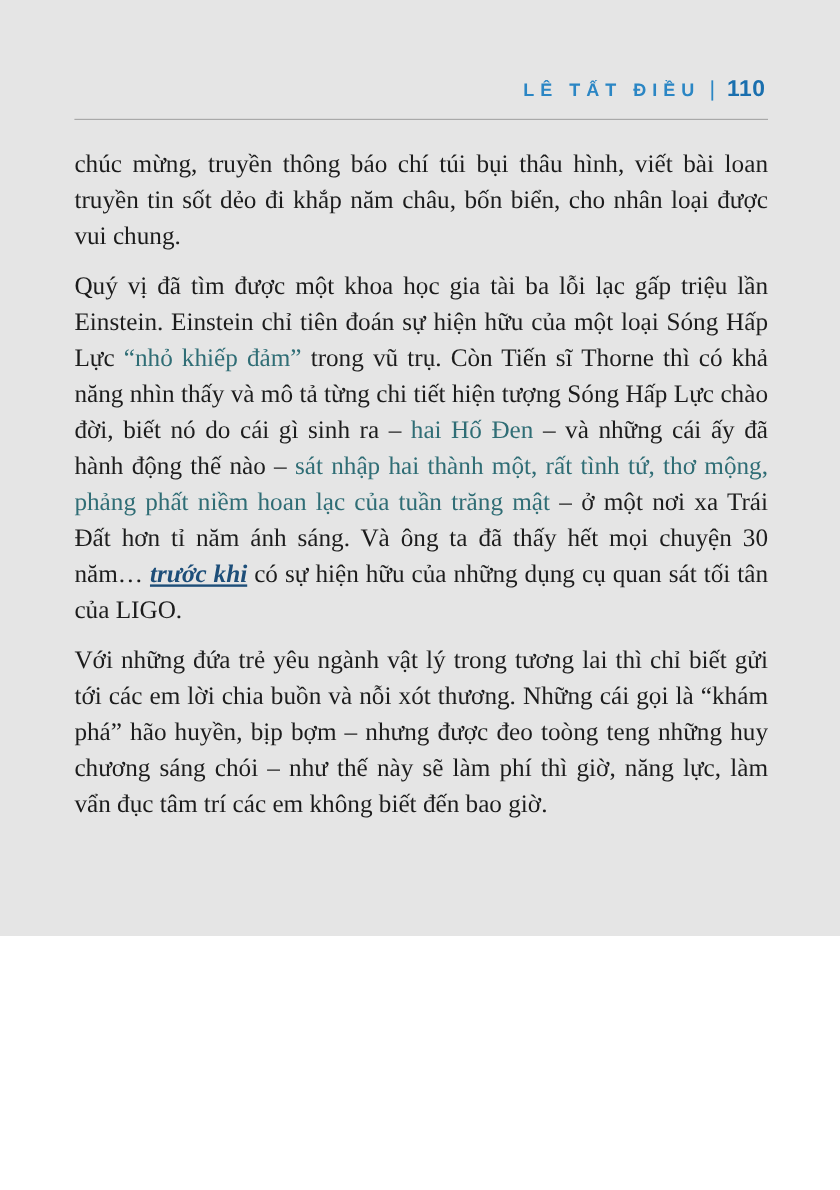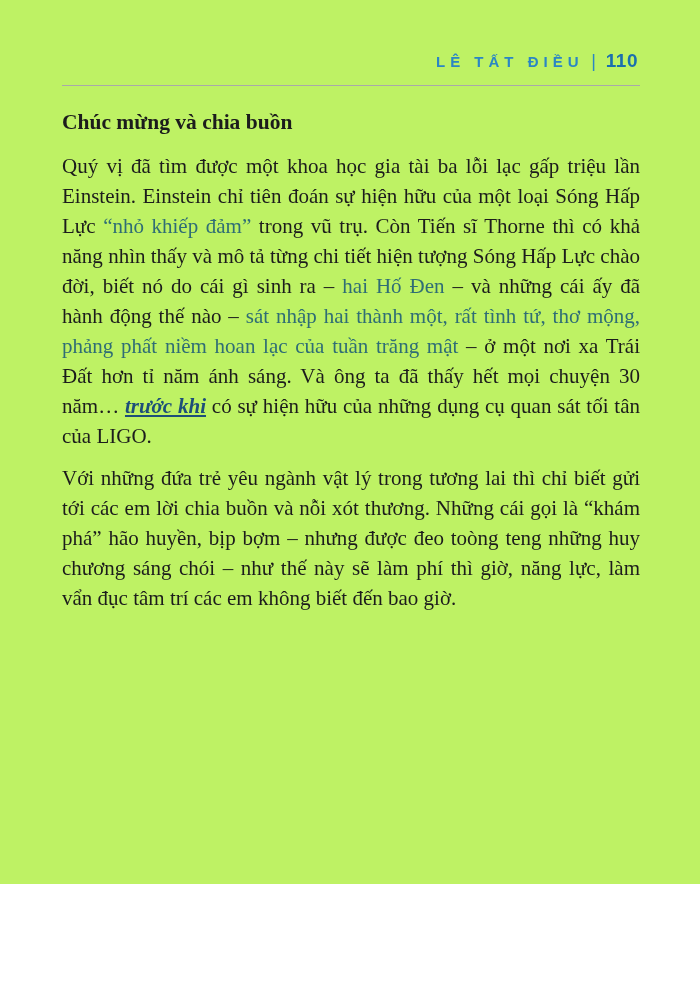--- a/index.html
+++ b/index.html
@@ -3,24 +3,24 @@
 <meta charset="utf-8">
 <style>
   html, body {
     margin: 0;
     padding: 0;
     background: #ffffff;
   }
   .page {
     position: relative;
     width: 700px;
-    height: 884px;
+    height: 780px;
     box-sizing: border-box;
-    background: #bef264;
-    padding: 50px 60px 0 62px;
+    background: #e5e5e5;
+    padding: 64px 60px 0 62px;
     font-family: "Liberation Serif", "DejaVu Serif", serif;
     font-size: 21px;
     line-height: 30px;
     color: #1c1c1c;
     overflow: hidden;
   }
   .page-header {
     text-align: right;
     font-family: "Liberation Sans", "DejaVu Sans", sans-serif;
     font-weight: bold;
@@ -81,23 +81,23 @@
   <header class="page-header">
     <span class="author">LÊ TẤT ĐIỀU</span>
     <span class="sep">|</span>
     <span class="pageno">110</span>
   </header>
 
   <hr class="header-rule">
 
   <main class="content">
 
+    <p>chúc mừng, truyền thông báo chí túi bụi thâu hình, viết bài loan truyền tin sốt dẻo đi khắp năm châu, bốn biển, cho nhân loại được vui chung.</p>
 
 
-    <h2 class="section-heading">Chúc mừng và chia buồn</h2>
 
 
     <p><span>Quý vị đã tìm được một khoa học gia tài ba lỗi lạc gấp triệu lần Einstein. Einstein chỉ tiên đoán sự hiện hữu của một loại Sóng Hấp Lực </span><span class="seg-em">“nhỏ khiếp đảm”</span><span> trong vũ trụ. Còn Tiến sĩ Thorne thì có khả năng nhìn thấy và mô tả từng chi tiết hiện tượng Sóng Hấp Lực chào đời, biết nó do cái gì sinh ra – </span><span class="seg-em">hai Hố Đen</span><span> – và những cái ấy đã hành động thế nào – </span><span class="seg-em">sát nhập hai thành một, rất tình tứ, thơ mộng, phảng phất niềm hoan lạc của tuần trăng mật</span><span> – ở một nơi xa Trái Đất hơn tỉ năm ánh sáng. Và ông ta đã thấy hết mọi chuyện 30 năm… </span><span class="seg-strong-em">trước khi</span><span> có sự hiện hữu của những dụng cụ quan sát tối tân của LIGO.</span></p>
 
     <p>Với những đứa trẻ yêu ngành vật lý trong tương lai thì chỉ biết gửi tới các em lời chia buồn và nỗi xót thương. Những cái gọi là “khám phá” hão huyền, bịp bợm – nhưng được đeo toòng teng những huy chương sáng chói – như thế này sẽ làm phí thì giờ, năng lực, làm vẩn đục tâm trí các em không biết đến bao giờ.</p>
 
 
   </main>
 
 </div>

